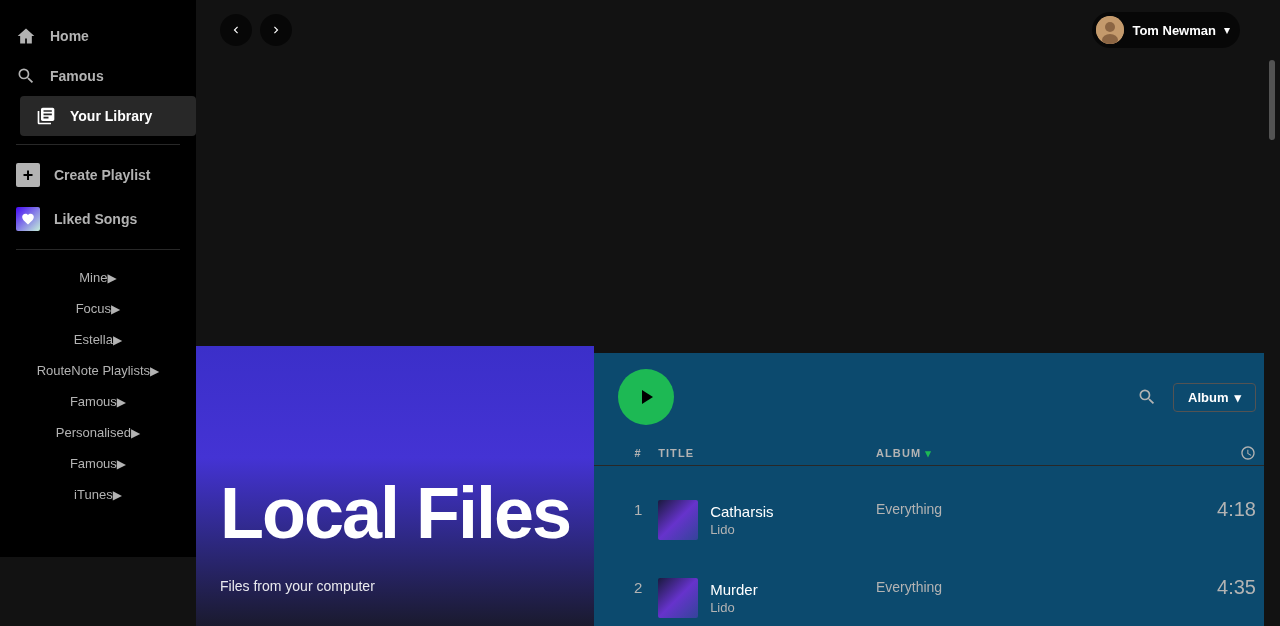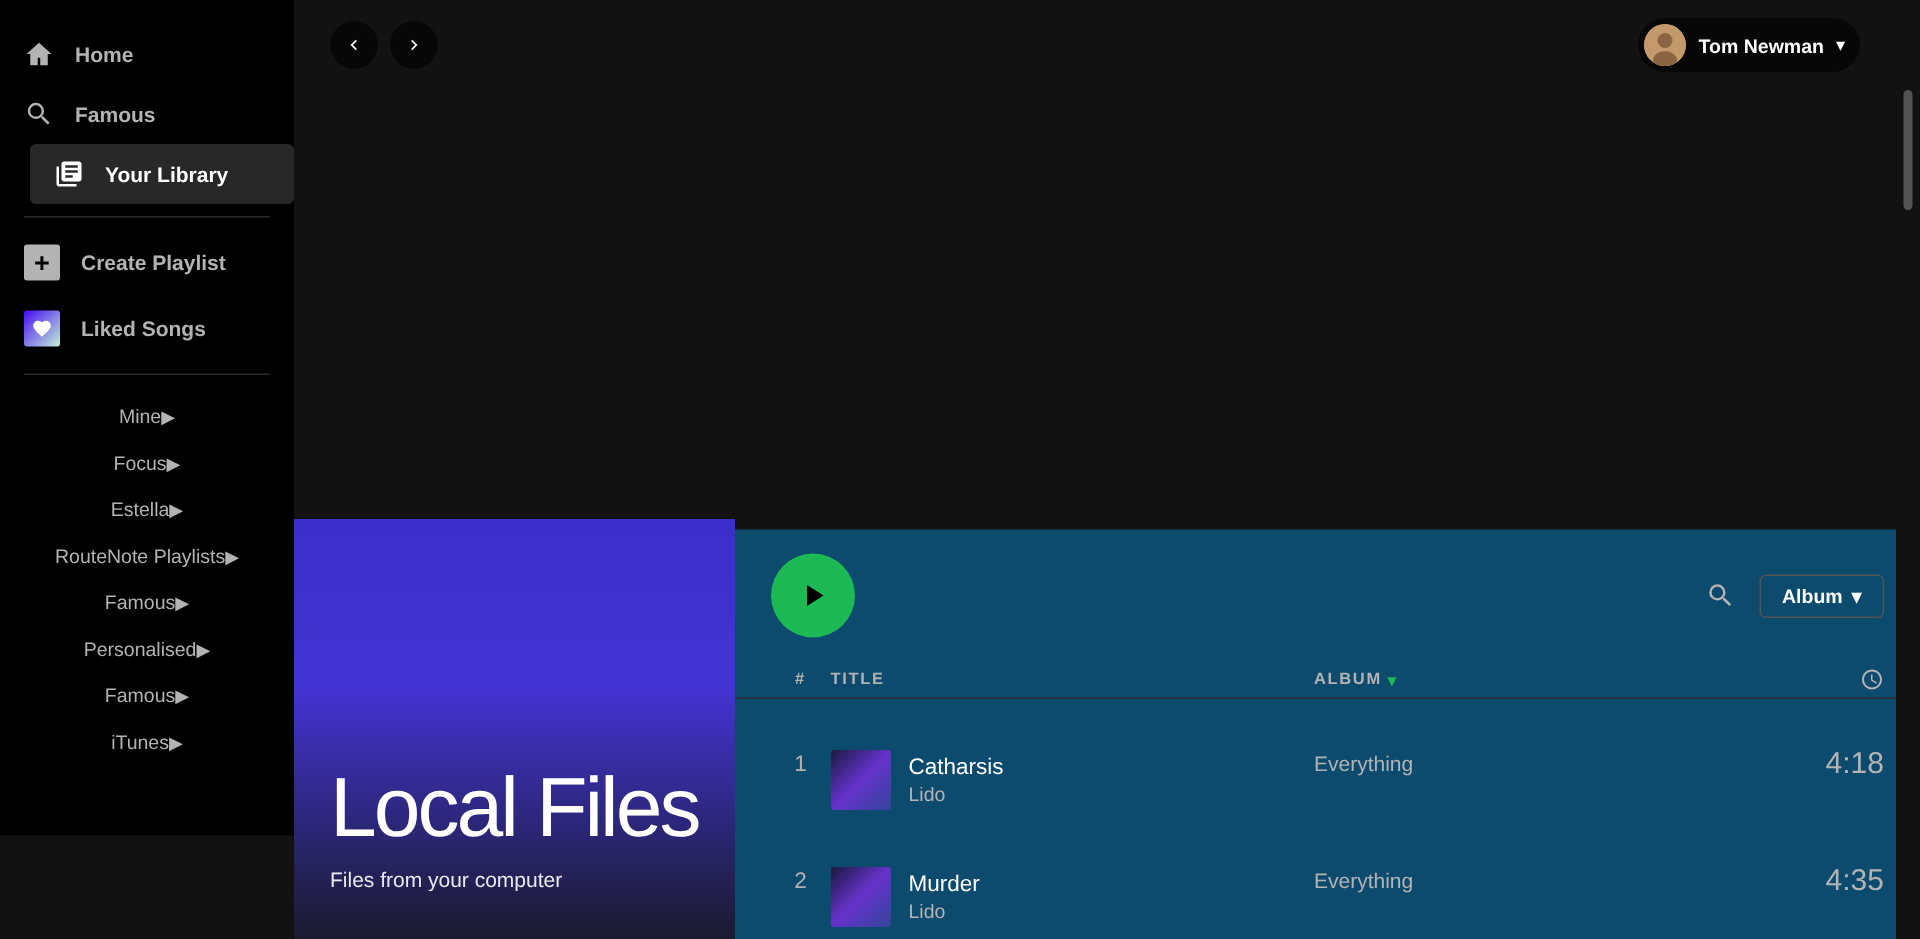--- a/index.html
+++ b/index.html
@@ -170,25 +170,25 @@
     #hero {
       background: linear-gradient(180deg, #3b2fc9 0%, #4433d4 40%, #2d2880 70%, #1a1a2e 100%);
       padding: 60px 24px 32px 24px;
       min-height: 280px;
       display: flex;
       flex-direction: column;
       justify-content: flex-end;
     }
 
     .page-title {
-      font-size: 56px;
-      font-weight: 400;
+      font-size: 72px;
+      font-weight: 700;
       color: #fff;
       line-height: 1;
-      margin-bottom: 12px;
+      margin-bottom: 29px;
       letter-spacing: -2px;
     }
 
     .page-subtitle {
       font-size: 14px;
       color: #fff;
       opacity: 0.9;
     }
 
     

